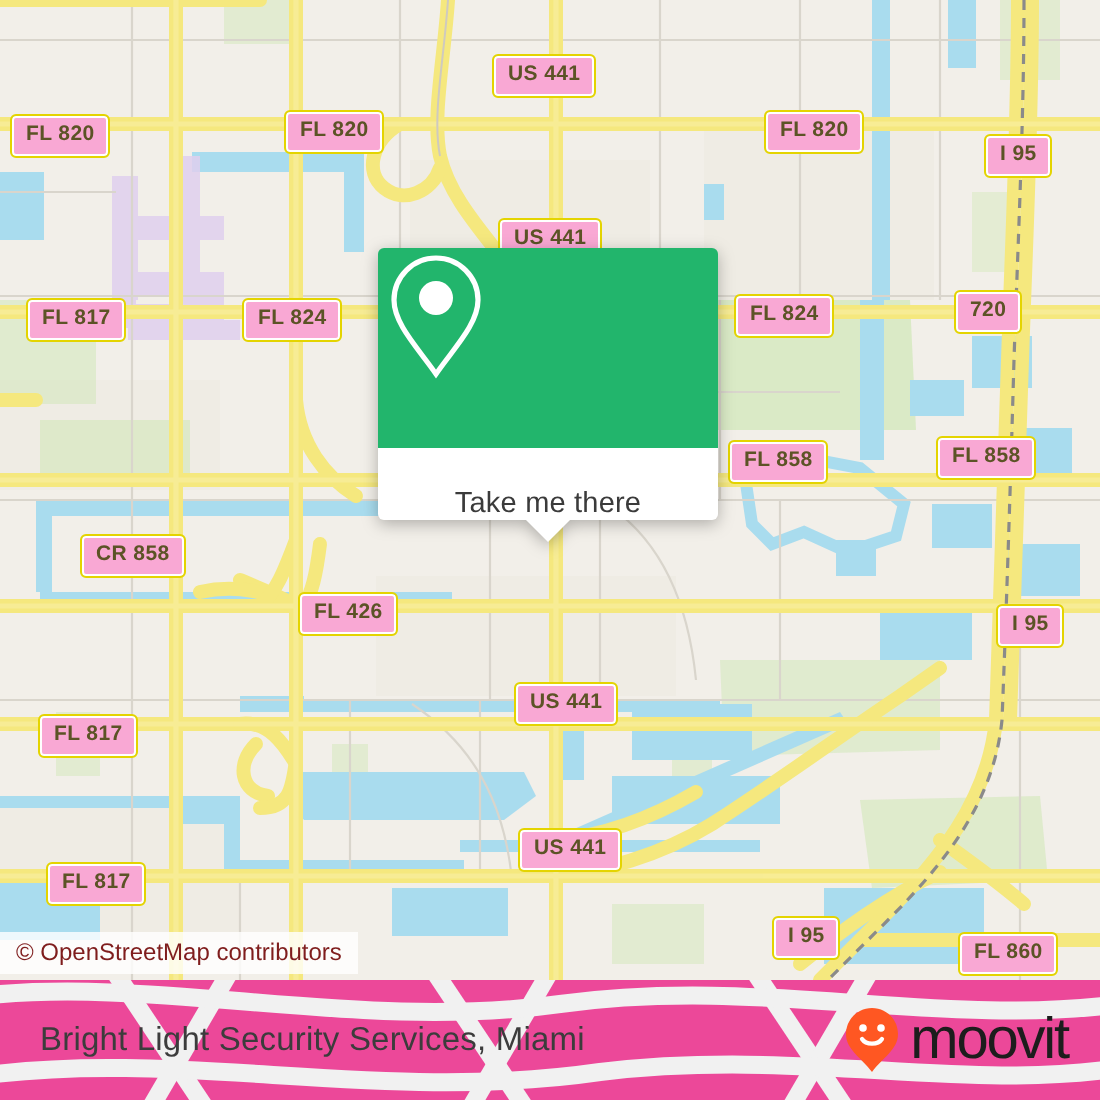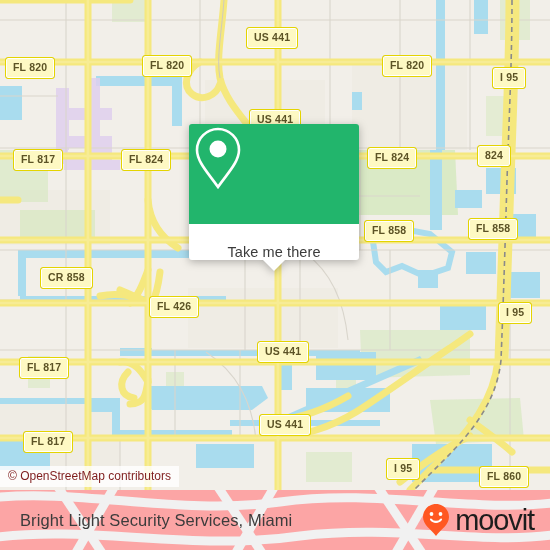--- a/index.html
+++ b/index.html
@@ -21,21 +21,21 @@
     left: 0; top: 0;
     width: 550px; height: 490px;
     background: #f2efe9;
     overflow: hidden;
   }
   #map svg { position: absolute; left: 0; top: 0; display:block; }
 
   
   .shield {
     position: absolute;
-    background: #fef9c3;
+    background: #f9a8d4;
     border: 1.6px solid #ffffff;
     outline: 1px solid #e4d400;
     border-radius: 2px;
     color: #5c5326;
     font-size: 10.5px;
     font-weight: bold;
     line-height: 1;
     padding: 3px 6px 4px 6px;
     white-space: nowrap;
     letter-spacing: 0.2px;
@@ -86,21 +86,21 @@
     font-size: 12px;
     padding: 3px 8px 4px 8px;
     white-space: nowrap;
   }
 
   
   #footer {
     position: absolute;
     left: 0; top: 490px;
     width: 550px; height: 60px;
-    background: #fca5a5;
+    background: #ec4899;
     overflow: hidden;
   }
   #footer-watermark {
     position: absolute; left: 0; top: -10px;
     width: 550px; height: 80px;
     opacity: 1;
   }
   #footer-title {
     position: absolute;
     left: 20px; top: 0; height: 60px;
@@ -310,21 +310,21 @@
     <div id="shield-layer">
         <div class="shield" style="left: 6px; top: 58px;">FL 820</div>
         <div class="shield" style="left: 143px; top: 56px;">FL 820</div>
         <div class="shield" style="left: 383px; top: 56px;">FL 820</div>
         <div class="shield" style="left: 493px; top: 68px;">I 95</div>
         <div class="shield" style="left: 247px; top: 28px;">US 441</div>
         <div class="shield" style="left: 250px; top: 110px;">US 441</div>
         <div class="shield" style="left: 14px; top: 150px;">FL 817</div>
         <div class="shield" style="left: 122px; top: 150px;">FL 824</div>
         <div class="shield" style="left: 368px; top: 148px;">FL 824</div>
-        <div class="shield" style="left: 478px; top: 146px;">824</div>
+        <div class="shield" style="left: 478px; top: 146px;">720</div>
         <div class="shield" style="left: 41px; top: 236px; margin-top: 32px;">CR 858</div>
         <div class="shield" style="left: 365px; top: 221px;">FL 858</div>
         <div class="shield" style="left: 469px; top: 219px;">FL 858</div>
         <div class="shield" style="left: 150px; top: 297px;">FL 426</div>
         <div class="shield" style="left: 499px; top: 303px;">I 95</div>
         <div class="shield" style="left: 20px; top: 358px;">FL 817</div>
         <div class="shield" style="left: 258px; top: 342px;">US 441</div>
         <div class="shield" style="left: 24px; top: 432px;">FL 817</div>
         <div class="shield" style="left: 260px; top: 415px;">US 441</div>
         <div class="shield" style="left: 387px; top: 459px;">I 95</div>

